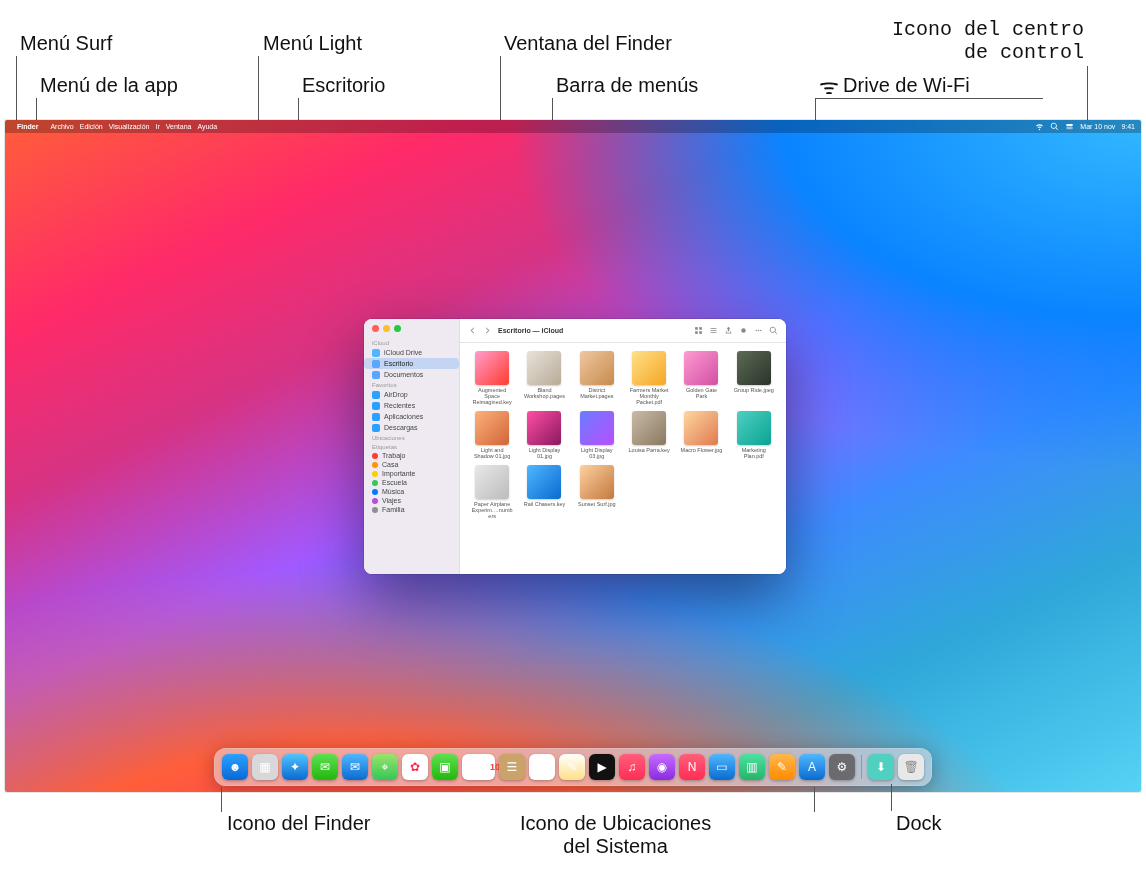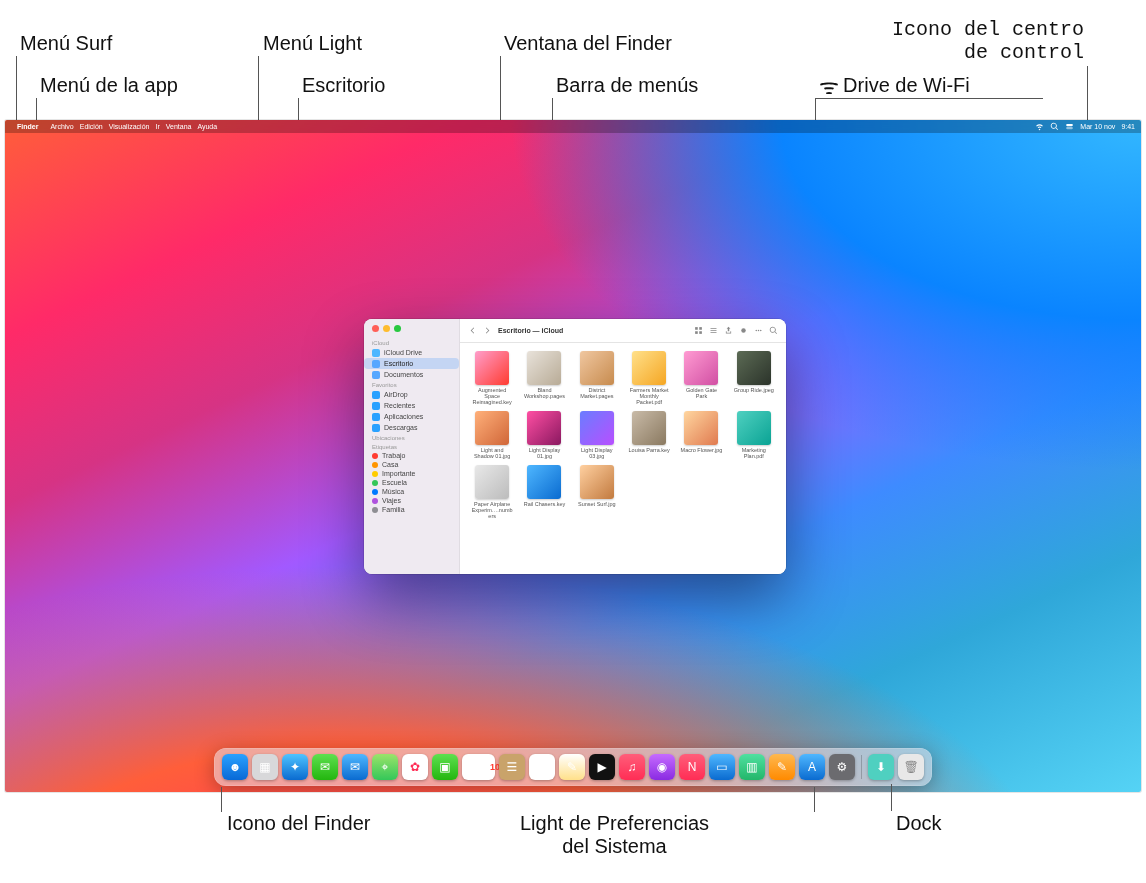--- a/index.html
+++ b/index.html
@@ -402,19 +402,19 @@
       <div class="app" style="--bg: linear-gradient(#4fb7ff,#0a6bd0); background: linear-gradient(rgb(79, 183, 255), rgb(10, 107, 208));">A</div>
       <div class="app" style="--bg: #6b6b6f; background: rgb(107, 107, 111);">⚙</div>
       <div class="sep"></div>
       <div class="app" style="background: rgb(79, 208, 192); color: rgb(255, 255, 255);">⬇</div>
       <div class="app" style="background: rgb(232, 232, 232); color: rgb(136, 136, 136);">🗑</div>
     </div>
 
 </div>
 
 <div class="callout" style="left:227px; top:812px;">Icono del Finder</div>
-<div class="callout" style="left:520px; top:812px; white-space:pre; text-align:center;">Light de Preferencias
+<div class="callout" style="left:520px; top:812px; white-space:pre; text-align:center;">Icono de Ubicaciones
 del Sistema</div>
 <div class="callout" style="left:896px; top:812px;">Dock</div>
 
 <div style="position:absolute;left:221px;top:787px;width:1px;height:25px;background:#555"></div>
 <div style="position:absolute;left:814px;top:787px;width:1px;height:25px;background:#555"></div>
 <div style="position:absolute;left:891px;top:784px;width:1px;height:27px;background:#555"></div>
 
 </body></html>

